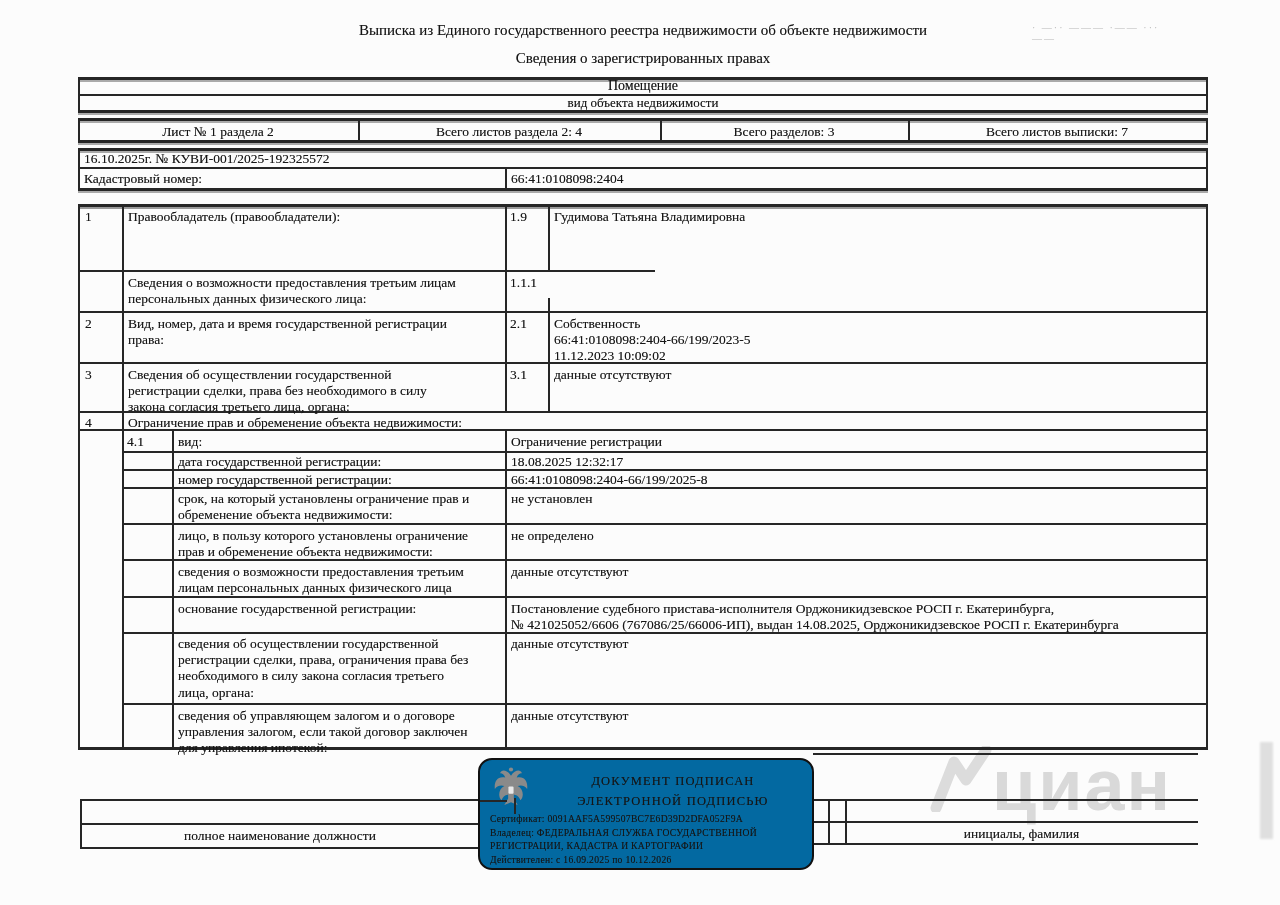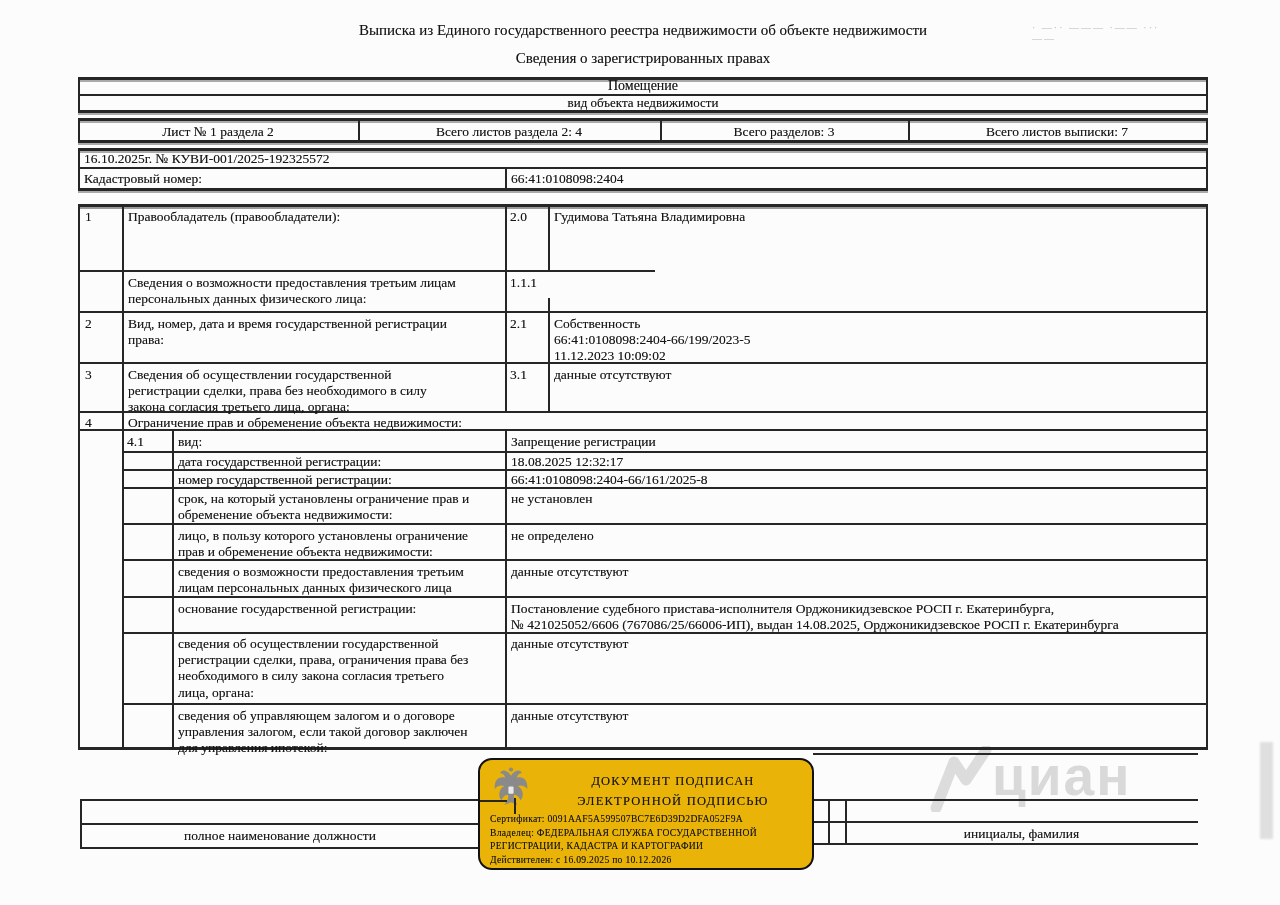--- a/index.html
+++ b/index.html
@@ -12,27 +12,27 @@
   .abs{position:absolute;}
   .ink{color:#161616;text-shadow:0 0 .5px rgba(20,20,20,.45);}
   .ln{position:absolute;background:#262626;z-index:2;}
   .cell{position:absolute;z-index:3;font-size:13.5px;line-height:1.2;padding:2px 6px;box-sizing:border-box;white-space:pre-line;overflow:hidden;}
   .ctr{text-align:center;}
   .title{font-size:15px;text-align:center;}
   .num{padding-left:7px;}
   
   .stamp{
     position:absolute;left:478px;top:758px;width:336px;height:112px;
-    border:2.5px solid #111;border-radius:14px;background:#eab308;z-index:5;box-sizing:border-box;
+    border:2.5px solid #111;border-radius:14px;background:#0369a1;z-index:5;box-sizing:border-box;
   }
   .stamp .sline{position:absolute;z-index:6;white-space:pre-line;}
   .caps{letter-spacing:1.2px;font-size:12.5px;text-align:center;}
   .small{font-size:9.6px;letter-spacing:.3px;}
   .wm{position:absolute;z-index:1;color:#d9d9d9;font-family:"Liberation Sans","DejaVu Sans",sans-serif;
-      font-weight:bold;font-size:55px;letter-spacing:2px;}
+      font-weight:bold;font-size:72px;letter-spacing:2px;}
   .faint{color:#b9b9b9;filter:blur(.6px);font-size:10px;letter-spacing:2px;}
 </style>
 </head>
 <body>
 
 <div class="abs title ink" style="left:78px;top:22px;width:1130px;">Выписка из Единого государственного реестра недвижимости об объекте недвижимости</div>
 <div class="abs title ink" style="left:78px;top:50px;width:1130px;">Сведения о зарегистрированных правах</div>
 <div class="abs faint" style="left:1032px;top:22px;width:150px;">· —·· ——— ·—— ··· ——</div>
 
 <div>
@@ -94,21 +94,21 @@
   <div class="ln" style="left:122px;top:204px;width:1.5px;height:545px;"></div>
   <div class="ln" style="left:505px;top:204px;width:1.5px;height:208px;"></div>
   <div class="ln" style="left:505px;top:429px;width:1.5px;height:320px;"></div>
   <div class="ln" style="left:548px;top:204px;width:1.5px;height:67px;"></div>
   <div class="ln" style="left:548px;top:298px;width:1.5px;height:114px;"></div>
   <div class="ln" style="left:172px;top:429px;width:1.5px;height:320px;"></div>
 </div>
 
 <div class="cell num ink" style="left:78px;top:207px;width:44px;">1</div>
 <div class="cell ink" style="left:122px;top:207px;width:383px;">Правообладатель (правообладатели):</div>
-<div class="cell ink" style="left:505px;top:207px;width:43px;padding-left:5px;">2.0</div>
+<div class="cell ink" style="left:505px;top:207px;width:43px;padding-left:5px;">1.9</div>
 <div class="cell ink" style="left:548px;top:207px;width:658px;">Гудимова Татьяна Владимировна</div>
 
 <div class="cell ink" style="left:122px;top:273px;width:383px;">Сведения о возможности предоставления третьим лицам
 персональных данных физического лица:</div>
 <div class="cell ink" style="left:505px;top:273px;width:60px;padding-left:5px;">1.1.1</div>
 
 <div class="cell num ink" style="left:78px;top:314px;width:44px;">2</div>
 <div class="cell ink" style="left:122px;top:314px;width:383px;">Вид, номер, дата и время государственной регистрации
 права:</div>
 <div class="cell ink" style="left:505px;top:314px;width:43px;padding-left:5px;">2.1</div>
@@ -122,27 +122,27 @@
 закона согласия третьего лица, органа:</div>
 <div class="cell ink" style="left:505px;top:365px;width:43px;padding-left:5px;">3.1</div>
 <div class="cell ink" style="left:548px;top:365px;width:658px;">данные отсутствуют</div>
 
 <div class="cell num ink" style="left:78px;top:413px;width:44px;">4</div>
 <div class="cell ink" style="left:122px;top:413px;width:1179px;">Ограничение прав и обременение объекта недвижимости:</div>
 
 <div class="cell ink" style="left:122px;top:432px;width:50px;padding-left:5px;">4.1</div>
 
 <div class="cell ink" style="left:172px;top:432px;width:375px;">вид:</div>
-<div class="cell ink" style="left:505px;top:432px;width:700px;">Запрещение регистрации</div>
+<div class="cell ink" style="left:505px;top:432px;width:700px;">Ограничение регистрации</div>
 
 <div class="cell ink" style="left:172px;top:452px;width:333px;">дата государственной регистрации:</div>
 <div class="cell ink" style="left:505px;top:452px;width:700px;">18.08.2025 12:32:17</div>
 
 <div class="cell ink" style="left:172px;top:470px;width:333px;">номер государственной регистрации:</div>
-<div class="cell ink" style="left:505px;top:470px;width:700px;">66:41:0108098:2404-66/161/2025-8</div>
+<div class="cell ink" style="left:505px;top:470px;width:700px;">66:41:0108098:2404-66/199/2025-8</div>
 
 <div class="cell ink" style="left:172px;top:489px;width:333px;">срок, на который установлены ограничение прав и
 обременение объекта недвижимости:</div>
 <div class="cell ink" style="left:505px;top:489px;width:700px;">не установлен</div>
 
 <div class="cell ink" style="left:172px;top:526px;width:333px;">лицо, в пользу которого установлены ограничение
 прав и обременение объекта недвижимости:</div>
 <div class="cell ink" style="left:505px;top:526px;width:700px;">не определено</div>
 
 <div class="cell ink" style="left:172px;top:562px;width:333px;">сведения о возможности предоставления третьим

